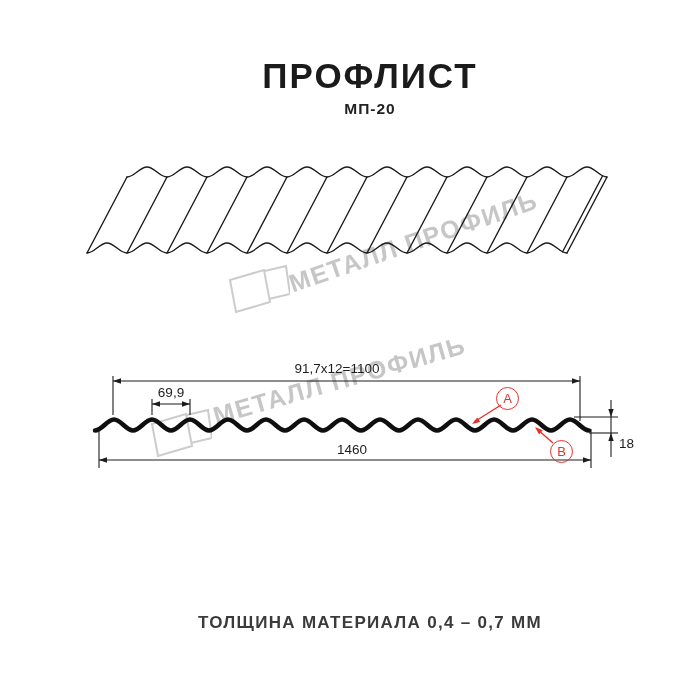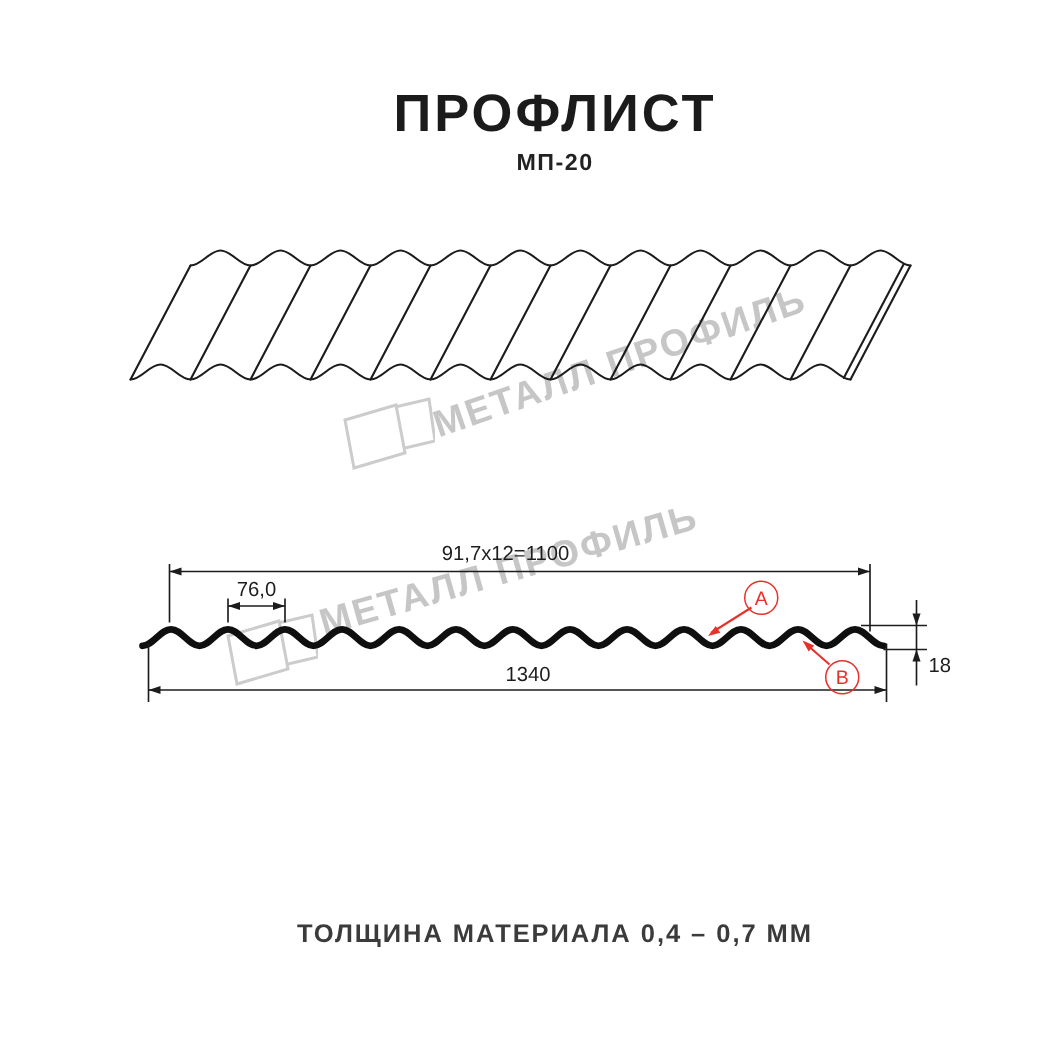--- a/index.html
+++ b/index.html
@@ -113,21 +113,21 @@
       </g>
       <g fill="none" stroke="#e8312b" stroke-width="1.4">
         <path d="M 501 405 L 474 422"></path>
         <path d="M 472 424 L 477.2 417.4 L 480.2 421.9 Z" fill="#e8312b" stroke="none"></path>
         <path d="M 553 443 L 537 429"></path>
         <path d="M 535 427 L 542.8 430.3 L 539.1 434.4 Z" fill="#e8312b" stroke="none"></path>
       </g>
     </svg>
 
   <span class="dim total">91,7x12=1100</span>
-  <span class="dim pitch">76,0</span>
-  <span class="dim overall">1340</span>
+  <span class="dim pitch">69,9</span>
+  <span class="dim overall">1460</span>
   <span class="dim height">18</span>
 
   <span class="callout a">А</span>
   <span class="callout b">В</span>
 
   <div class="footer">ТОЛЩИНА МАТЕРИАЛА 0,4 – 0,7 ММ</div>
 </div>
 
 </body></html>

